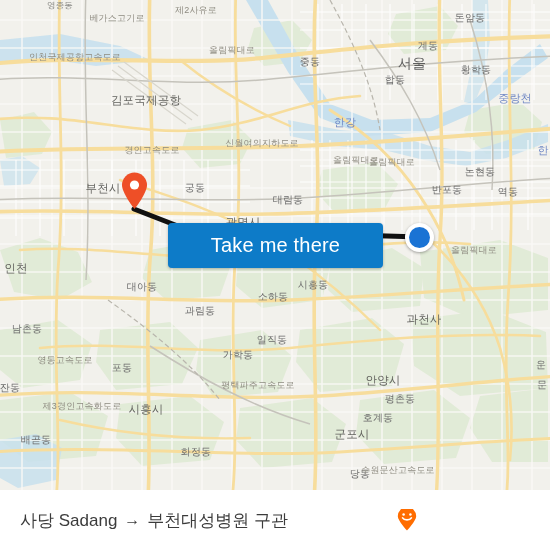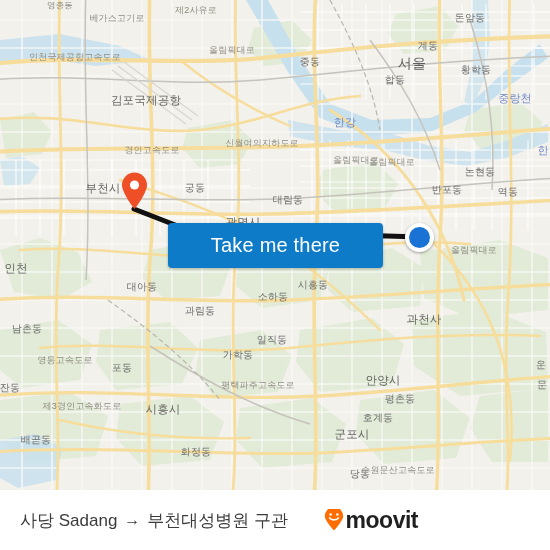--- a/index.html
+++ b/index.html
@@ -287,21 +287,21 @@
         <div class="map-label" style="left: 272px; top: 340px;">일직동</div>
         <div class="map-label road" style="left: 65px; top: 360px;">영동고속도로</div>
         <div class="map-label" style="left: 238px; top: 355px;">가학동</div>
         <div class="map-label city" style="left: 383px; top: 380px;">안양시</div>
         <div class="map-label" style="left: 400px; top: 399px;">평촌동</div>
         <div class="map-label" style="left: 122px; top: 368px;">포동</div>
         <div class="map-label" style="left: 10px; top: 388px;">잔동</div>
         <div class="map-label road" style="left: 258px; top: 385px;">평택파주고속도로</div>
         <div class="map-label" style="left: 378px; top: 418px;">호계동</div>
         <div class="map-label road" style="left: 82px; top: 406px;">제3경인고속화도로</div>
-        <div class="map-label city" style="left: 163px; top: 409px;">시흥시</div>
+        <div class="map-label city" style="left: 146px; top: 409px;">시흥시</div>
         <div class="map-label city" style="left: 352px; top: 434px;">군포시</div>
         <div class="map-label" style="left: 36px; top: 440px;">배곧동</div>
         <div class="map-label" style="left: 542px; top: 385px;">문</div>
         <div class="map-label" style="left: 196px; top: 452px;">화정동</div>
         <div class="map-label" style="left: 360px; top: 474px;">당동</div>
         <div class="map-label road" style="left: 398px; top: 470px;">수원문산고속도로</div>
         <div class="map-label" style="left: 541px; top: 365px;">운</div>
       </div>
 
     <svg id="route-line" width="550" height="490" viewBox="0 0 550 490">
@@ -330,17 +330,16 @@
       <span>부천대성병원 구관</span>
     </div>
 
     <div id="moovit-logo">
       <svg width="22" height="22" viewBox="0 0 22 22">
         <path d="M11 21.5 C11 21.5 20.2 11.6 20.2 7.2 A9.2 9.2 0 0 0 1.8 7.2 C1.8 11.6 11 21.5 11 21.5 Z" fill="#ff6d00"></path>
         <circle cx="7.6" cy="5.6" r="1.25" fill="#ffffff"></circle>
         <circle cx="14.4" cy="5.6" r="1.25" fill="#ffffff"></circle>
         <path d="M6.6 8.9 C8.2 11.6 13.8 11.6 15.4 8.9" stroke="#ffffff" stroke-width="1.7" fill="none" stroke-linecap="round"></path>
       </svg>
-      <span id="moovit-wordmark">moovit</span>
     </div>
   </div>
 
 </div>
 
 </body></html>

